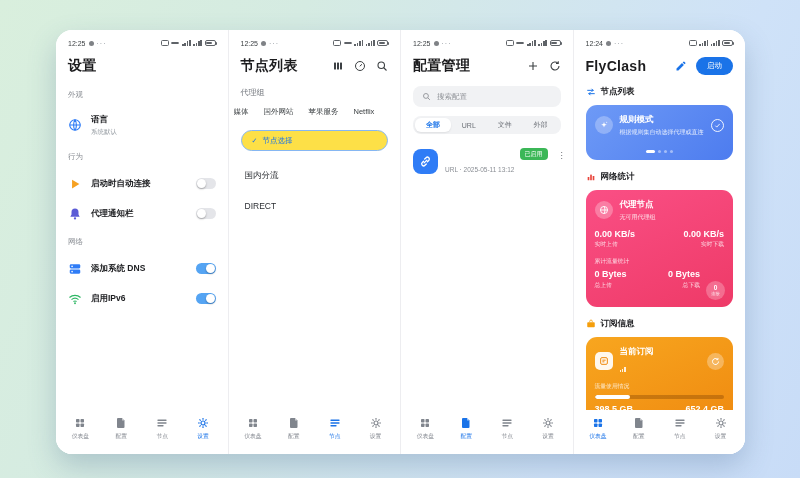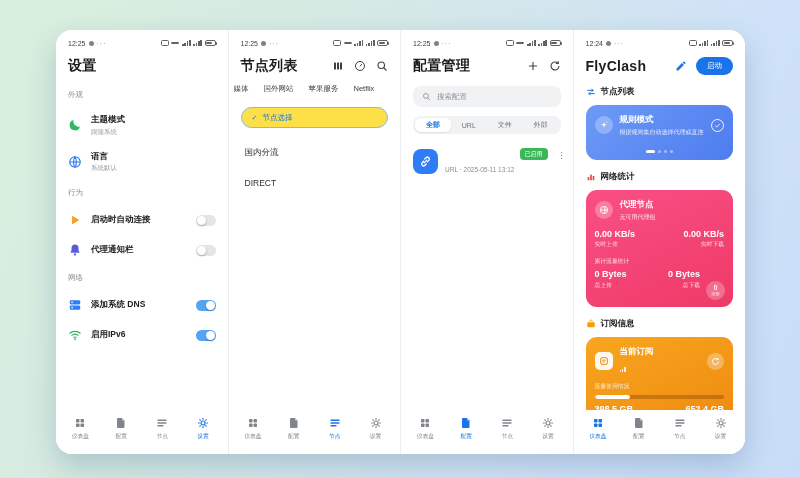--- a/index.html
+++ b/index.html
@@ -150,31 +150,20 @@
           <span class="batt">
               <i></i>
             </span>
         </div>
       </div>
       <div class="page-title">设置</div>
 
       <div class="sec-label">外观</div>
       <div class="srow">
         <span class="sicon">
-            <svg viewBox="0 0 24 24">
-              <path d="M20.5 14.5A9 9 0 0 1 9.5 3.5a9 9 0 1 0 11 11z" fill="#2fb765"></path>
-            </svg>
-          </span>
-        <span class="stxt">
-          <div class="stitle">主题模式</div>
-          <div class="ssub">跟随系统</div>
-        </span>
-      </div>
-      <div class="srow">
-        <span class="sicon">
             <svg viewBox="0 0 24 24" fill="none" stroke="#2f7cf6" stroke-width="2">
               <circle cx="12" cy="12" r="9"></circle>
               <path d="M3 12h18M12 3c3.2 3.5 3.2 14 0 18M12 3c-3.2 3.5-3.2 14 0 18"></path>
             </svg>
           </span>
         <span class="stxt">
           <div class="stitle">语言</div>
           <div class="ssub">系统默认</div>
         </span>
       </div>
@@ -309,20 +298,21 @@
               <path d="M11.5 12.5l4.5-4"></path>
             </svg>
           </span>
         <span class="hico">
             <svg viewBox="0 0 24 24" fill="none" stroke="#3c4043" stroke-width="2.2">
               <circle cx="10.5" cy="10.5" r="6.5"></circle>
               <path d="M15.5 15.5L21 21"></path>
             </svg>
           </span>
       </div>
+      <div class="group-label">代理组</div>
       <div class="tabs">
         <span>媒体</span>
         <span>国外网站</span>
         <span>苹果服务</span>
         <span>Netflix</span>
 
       </div>
       <div class="chip">
         <span class="ck">✓</span>
         <span>节点选择</span>

